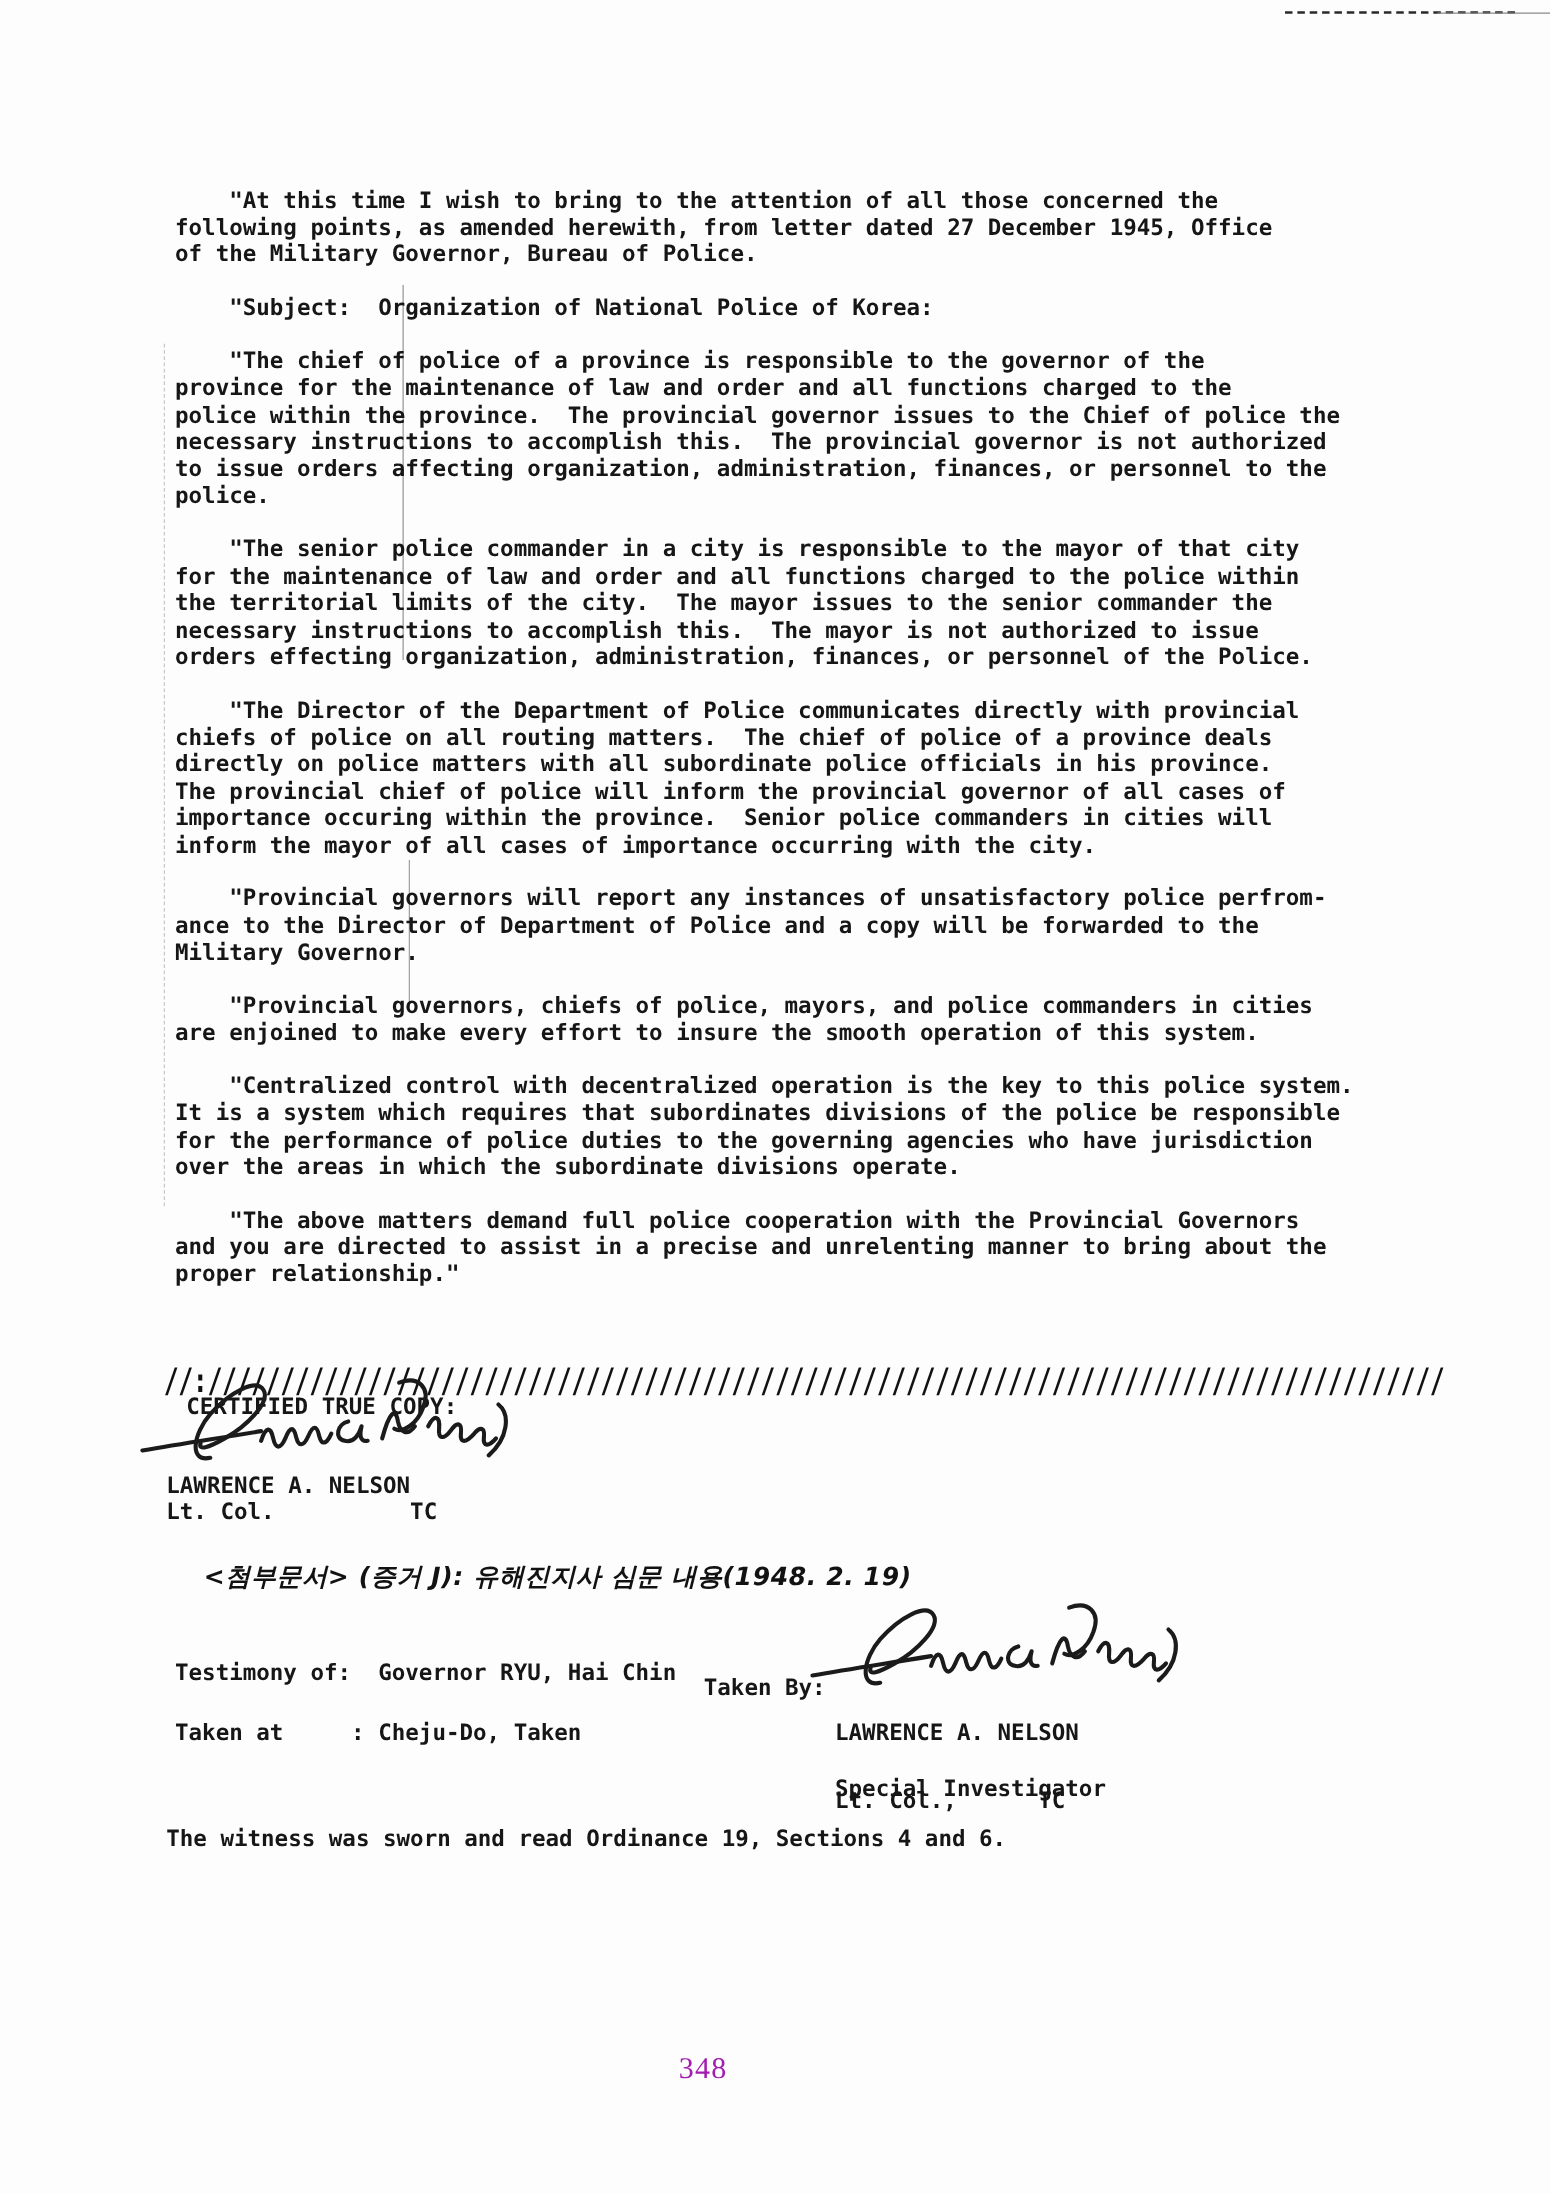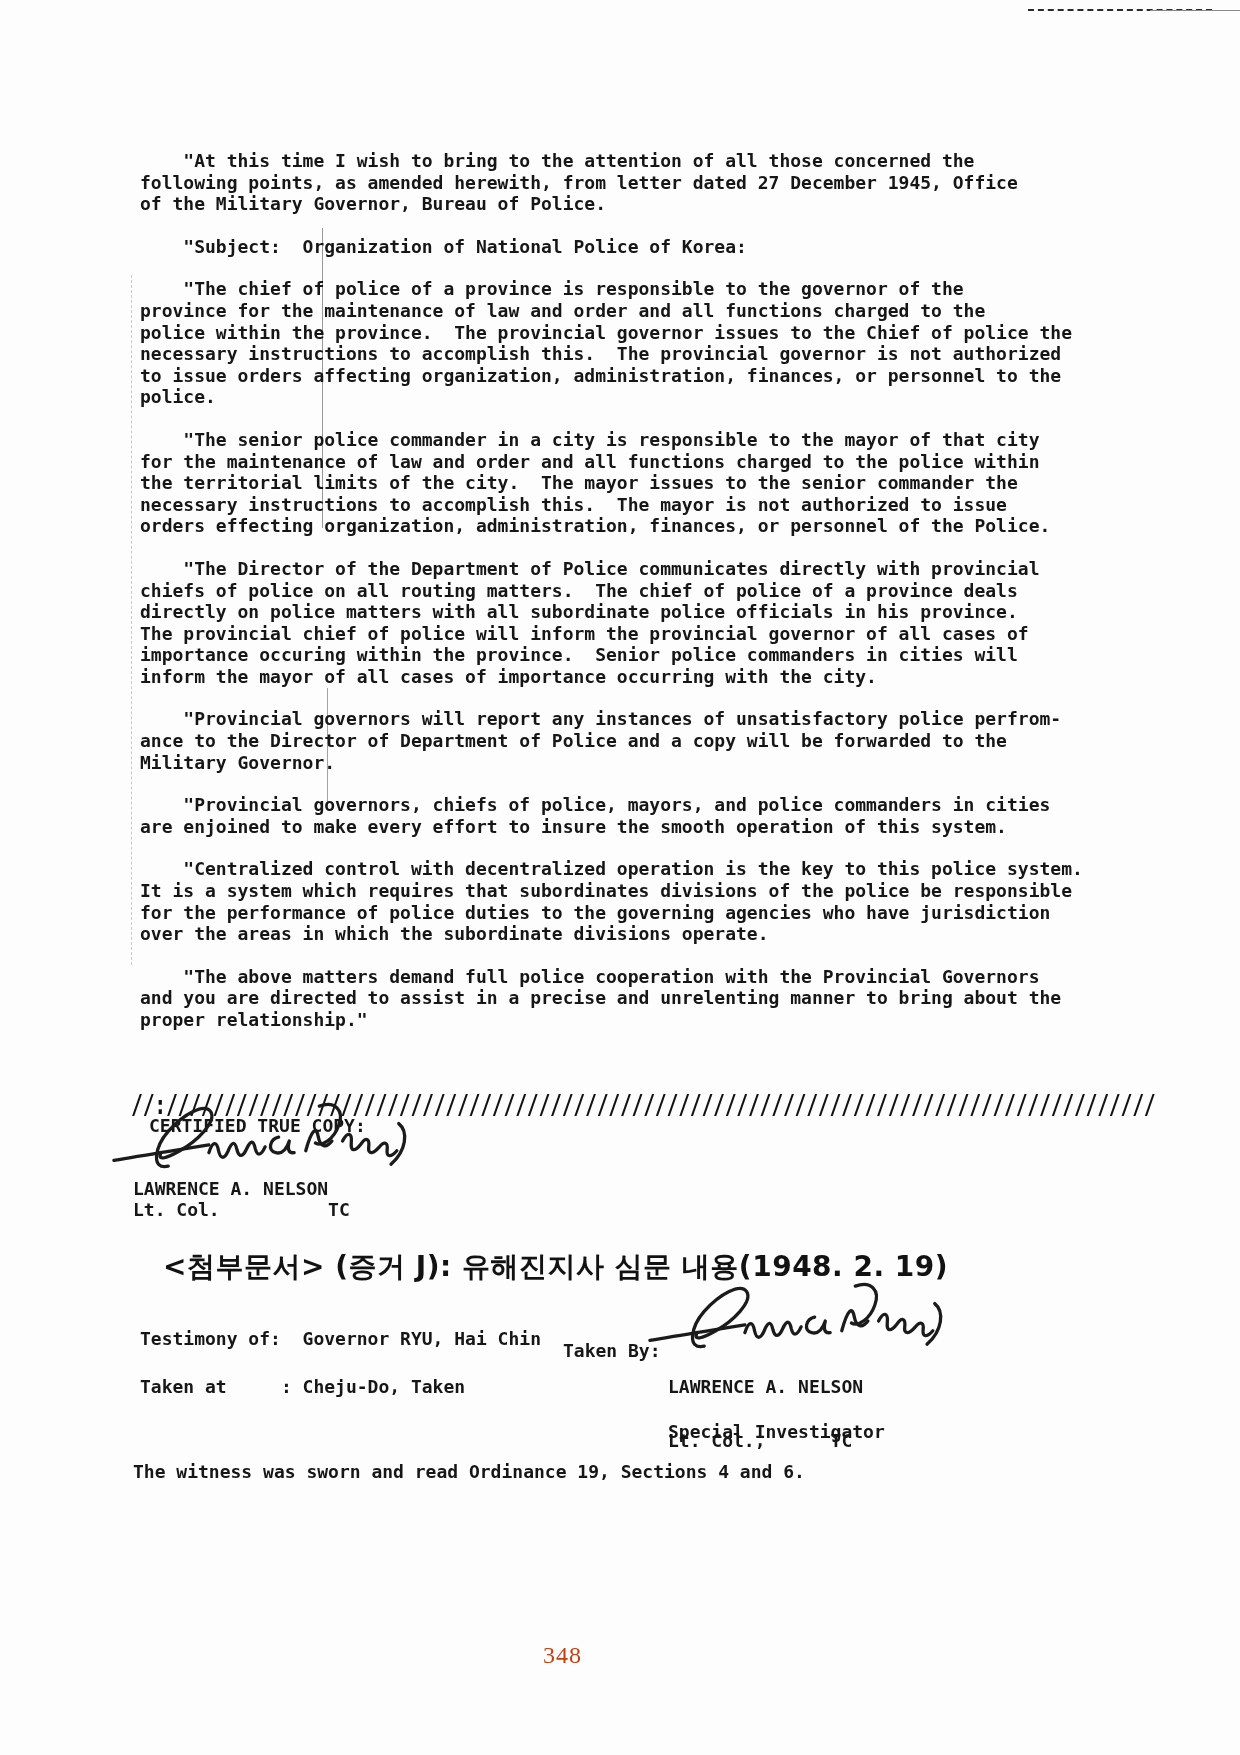--- a/index.html
+++ b/index.html
@@ -28,27 +28,28 @@
     letter-spacing:-0.4px;color:#111;
     transform:scaleY(1.35);transform-origin:top left;
   }
   .typeline{
     position:absolute;white-space:pre;
     font-size:18px;line-height:21.6px;font-weight:bold;
   }
   .korean-heading{
     position:absolute;left:163px;top:1248px;
     font-family:"DejaVu Sans","Liberation Sans",sans-serif;
-    font-size:28px;font-weight:bold;color:#121212;
+    font-size:20px;font-weight:bold;color:#121212;
     letter-spacing:0.5px;
+    font-style:italic;
   }
   .page-number{
     position:absolute;left:543px;top:1642px;
     font-family:"Liberation Serif","DejaVu Serif",serif;
-    font-size:24px;color:#c2410c;letter-spacing:1px;
+    font-size:24px;color:#a21caf;letter-spacing:1px;
   }
   .top-right-line{
     position:absolute;top:9px;left:1028px;width:184px;height:0;
     border-top:2px dashed #2a2a2a;
   }
   .top-right-line2{
     position:absolute;top:10px;left:1150px;width:90px;height:0;
     border-top:1px solid #8a8a8a;
   }
   .fold{position:absolute;width:1px;background:#333;}

